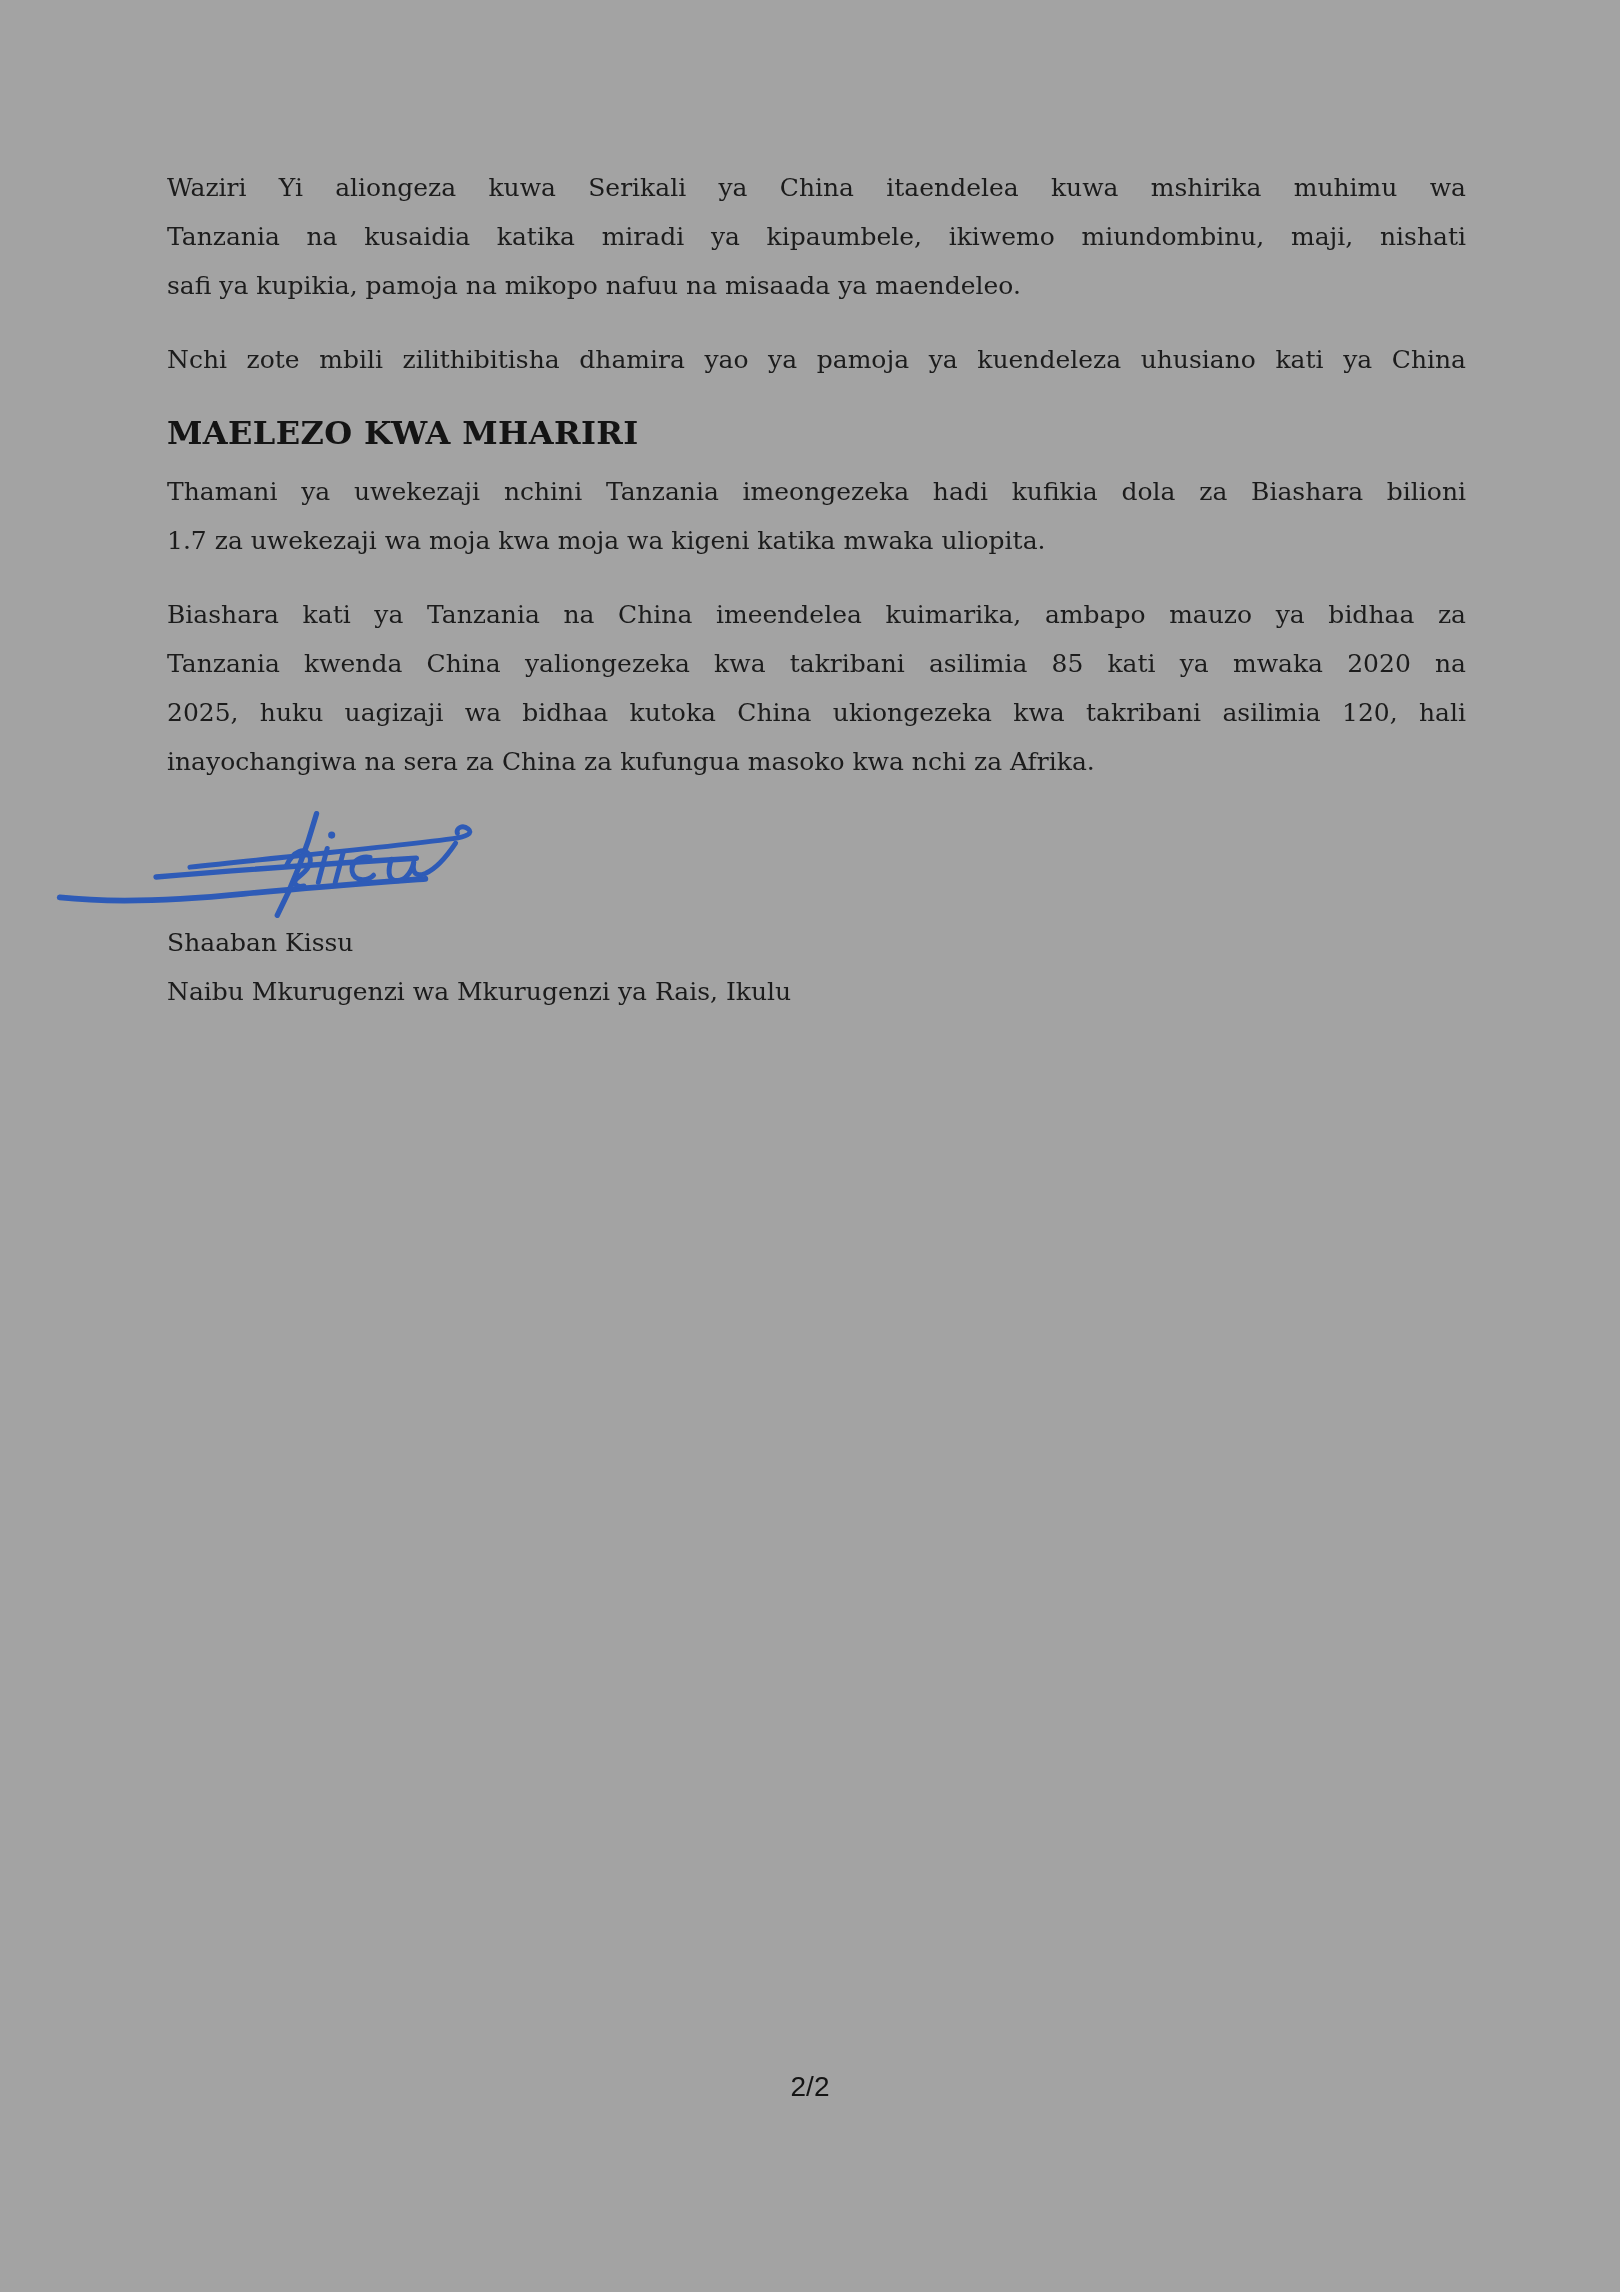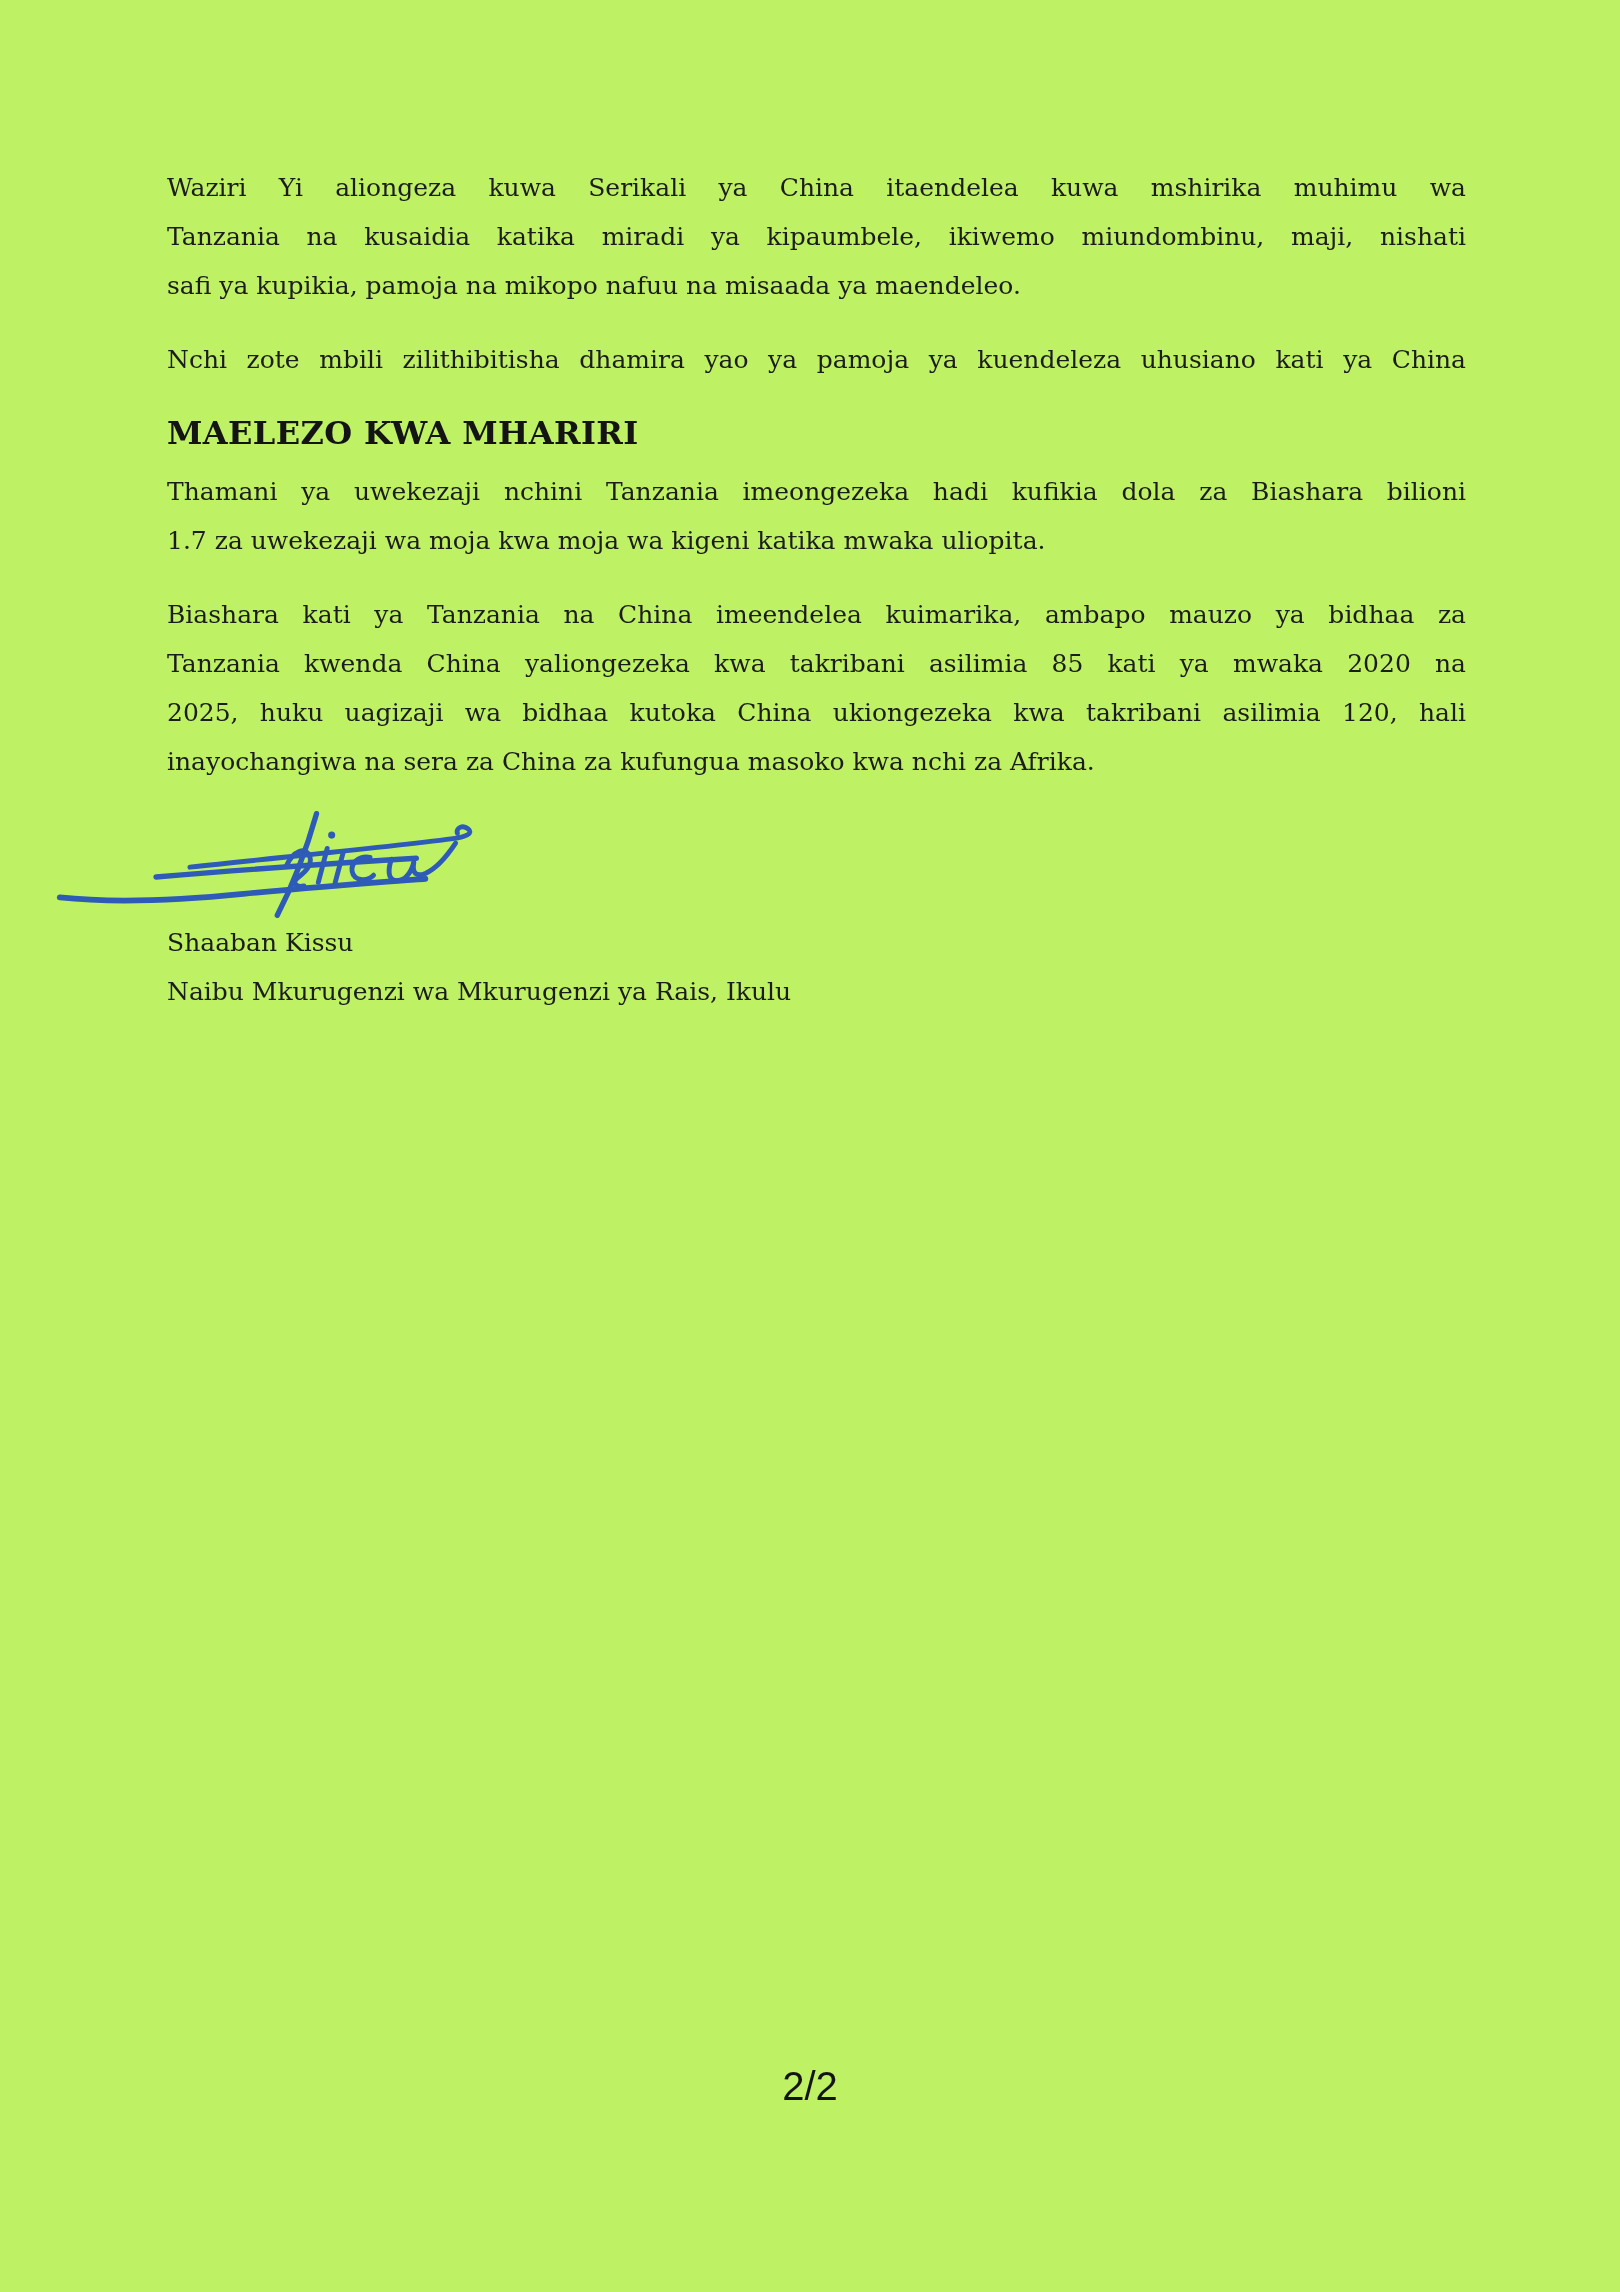--- a/index.html
+++ b/index.html
@@ -2,21 +2,21 @@
 <html style="font-size:14.3px"><head>
 <meta charset="utf-8">
 <style>
   * { box-sizing: border-box; }
   html, body { margin: 0; padding: 0; background: #e8e8e8; }
   .page {
     position: relative;
     width: 1620px;
     height: 2293px;
     margin: 0 auto;
-    background: #bef264;
+    background: #a3a3a3;
     font-family: "DejaVu Serif", serif;
     color: #1c1c1c;
     overflow: hidden;
   }
   .content {
     position: absolute;
     left: 167px;
     top: 163px;
     width: 1299px;
   }
@@ -48,21 +48,21 @@
   }
   .page-footer {
     position: absolute;
     top: 2065px;
     left: 0;
     width: 100%;
     text-align: center;
   }
   .page-number {
     font-family: "Liberation Sans", sans-serif;
-    font-size: 40px;
+    font-size: 28px;
     line-height: 43px;
     color: #141414;
   }
 </style>
 </head>
 <body>
 
 <div class="page">
   <div class="content">
 

